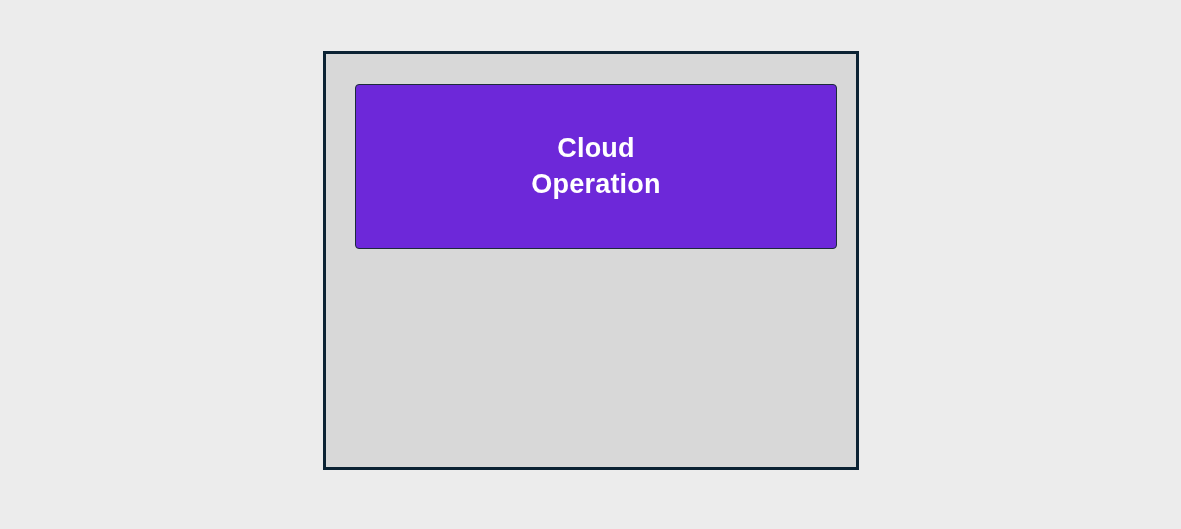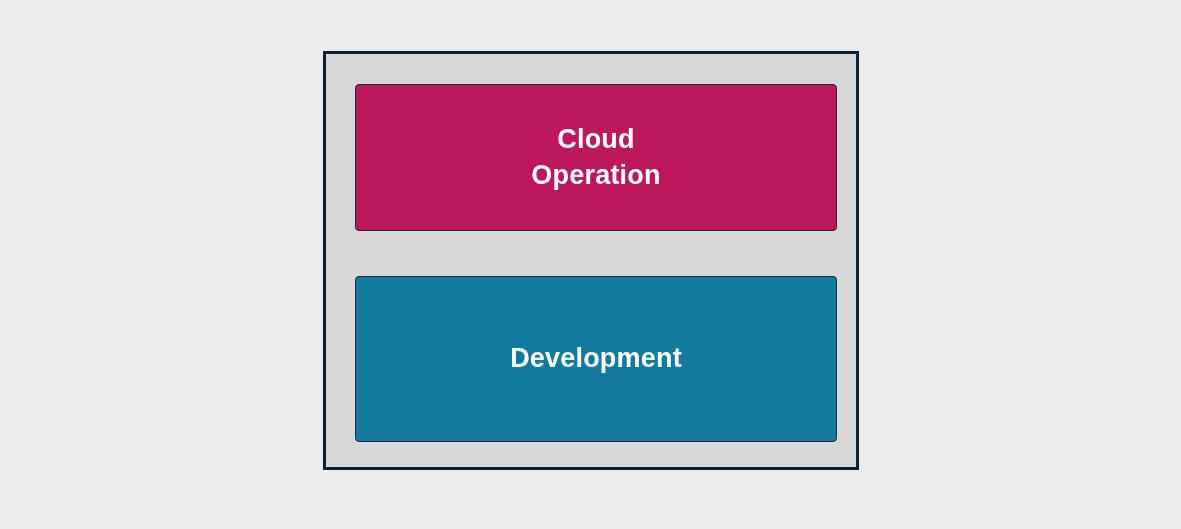--- a/index.html
+++ b/index.html
@@ -51,22 +51,22 @@
     line-height: 1.3;
     letter-spacing: 0.2px;
     font-family: "Liberation Sans", sans-serif;
     user-select: none;
   }
 
   .block-cloud-operation {
     left: 29px;
     top: 30px;
     width: 482px;
-    height: 147px;
-    background: #be185d;
+    height: 165px;
+    background: #6d28d9;
   }
 
   .block-development {
     left: 29px;
     top: 222px;
     width: 482px;
     height: 166px;
     background: #117a9e;
   }
 
@@ -81,19 +81,16 @@
 
 <div class="canvas">
 
   <div class="group-container">
 
     <div class="block block-cloud-operation">
       <span class="block-label">Cloud
 Operation</span>
     </div>
 
-    <div class="block block-development">
-      <span class="block-label">Development</span>
-    </div>
 
   </div>
 
 </div>
 
 </body></html>

